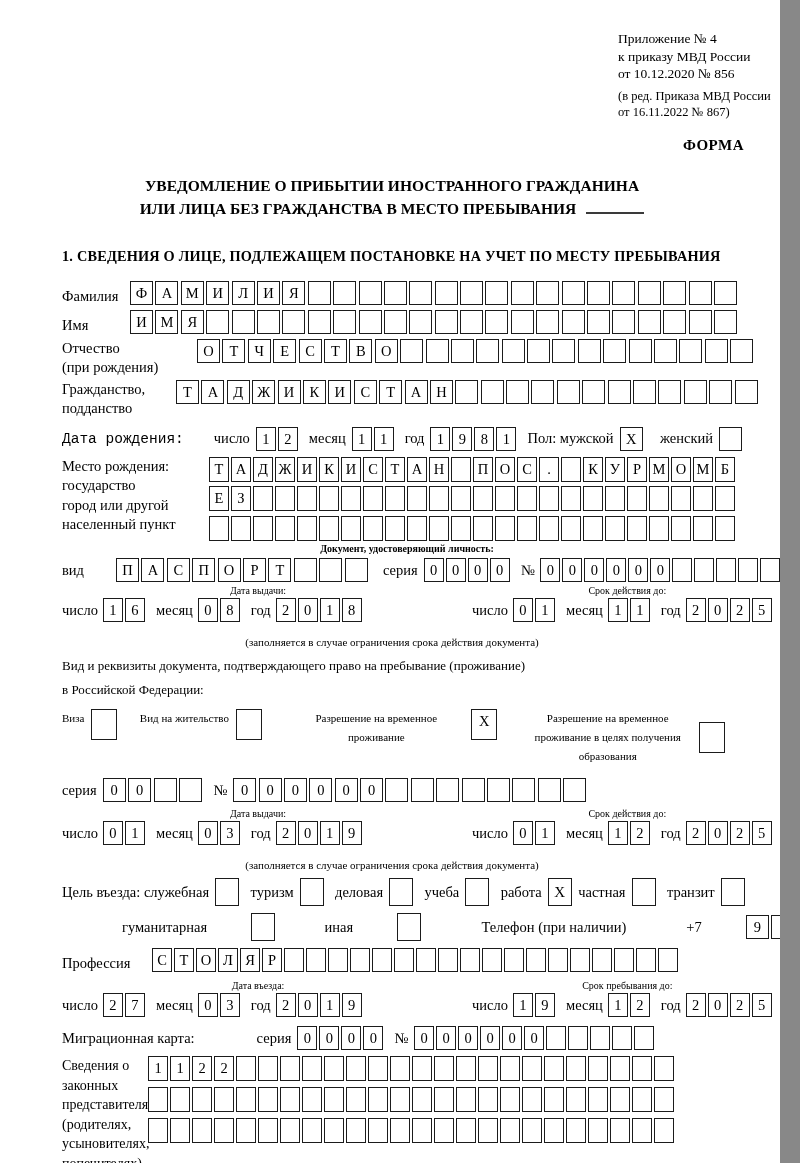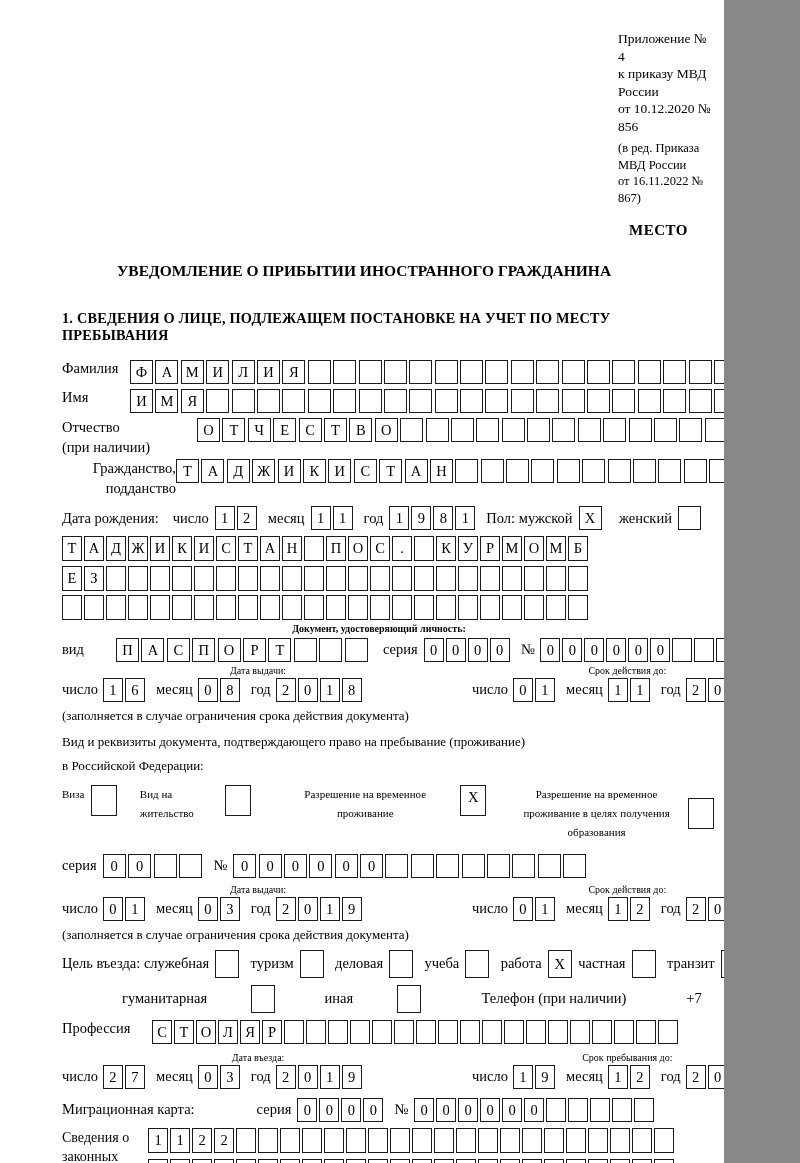--- a/index.html
+++ b/index.html
@@ -1,31 +1,31 @@
 <!DOCTYPE html>
 <html lang="ru"><head>
 <meta charset="utf-8">
 <style>
   html,body{margin:0;padding:0;background:#888;}
   .page{
-    width:724px;height:1163px;background:#fff;color:#000;
+    width:780px;height:1163px;background:#fff;color:#000;
     font-family:"Liberation Serif","DejaVu Serif",serif;
     position:relative;box-sizing:border-box;
     padding:30px 8px 0 62px;overflow:hidden;
   }
   
   .hdr{margin-left:556px;font-size:13.5px;line-height:17.5px;}
   .hdr .small{font-size:12.5px;line-height:16.5px;}
   .hdr .gap{margin-top:5px;}
   .forma{text-align:right;padding-right:28px;font-weight:bold;font-size:15px;margin-top:16px;letter-spacing:.5px;}
   .title{text-align:center;font-weight:bold;font-size:15.5px;line-height:23px;margin-top:20px;margin-right:50px;}
   .uline{display:inline-block;width:58px;border-bottom:2.2px solid #3a3a3a;margin-left:10px;vertical-align:baseline;}
   .sec1{font-weight:bold;font-size:14.3px;margin-top:28px;letter-spacing:.2px;}
 
-  .row{display:flex;align-items:flex-start;margin-top:5px;}
+  .row{display:flex;align-items:flex-end;margin-top:5px;}
   .lbl{font-size:14.5px;flex:none;}
   .lblcol{font-size:14.5px;line-height:19.5px;flex:none;}
   .cells{display:inline-flex;flex:none;}
   .cell{
     width:21px;height:22px;border:1.6px solid #1b1b1b;margin-right:2.4px;
     display:inline-block;text-align:center;font-size:14.5px;line-height:22px;flex:none;
     background:#fff;
   }
   .sm .cell{width:18px;margin-right:2px;height:23px;line-height:23px;}
   .xs .cell{width:18px;margin-right:2px;}
@@ -33,21 +33,21 @@
   .cb2 .cell{width:22px;height:26px;line-height:26px;font-size:15px;}
 
   .center-bold{text-align:center;font-weight:bold;font-size:10px;margin-top:9px;margin-right:20px;}
   .dp{display:flex;margin-top:3px;}
   .dp-col{width:392px;flex:none;}
   .dp-col.right{width:auto;margin-left:18px;}
   .dp-head{text-align:center;font-size:10px;margin-bottom:2px;}
   .dp-row{display:flex;align-items:center;}
   .dp-row .lbl{margin-right:5px;}
   .dp-row .cells{margin-right:9px;}
-  .note{font-size:13px;text-align:left;padding-right:50px;margin-top:6px;}
+  .note{font-size:11px;text-align:center;padding-right:50px;margin-top:14px;}
   .intro{font-size:13px;margin-top:7px;line-height:22px;}
 
   .optrow{display:flex;align-items:flex-start;margin-top:8px;}
   .opt{display:flex;align-items:flex-start;margin-right:14px;}
   .opt .opt-lbl{font-size:11px;margin-right:7px;line-height:19px;}
   .opt .wrap2{width:176px;text-align:center;}
   .opt .wrap3{width:168px;text-align:center;}
 
   .inlinebits{display:flex;align-items:center;flex-wrap:nowrap;}
   .inlinebits .lbl{margin-right:6px;}
@@ -68,24 +68,27 @@
 <div class="page">
 
   <div class="hdr">
     <div>Приложение № 4</div>
     <div>к приказу МВД России</div>
     <div>от 10.12.2020 № 856</div>
     <div class="small gap">(в ред. Приказа МВД России</div>
     <div class="small">от 16.11.2022 № 867)</div>
   </div>
 
-  <div class="forma">МЕСТО</div>
+  <div class="forma">ФОРМА</div>
 
   <div class="title">
     <div>УВЕДОМЛЕНИЕ О ПРИБЫТИИ ИНОСТРАННОГО ГРАЖДАНИНА</div>
+    <div>
+      <span>ИЛИ ЛИЦА БЕЗ ГРАЖДАНСТВА В МЕСТО ПРЕБЫВАНИЯ</span><span class="uline"></span>
+    </div>
   </div>
 
   <div class="sec1">1. СВЕДЕНИЯ О ЛИЦЕ, ПОДЛЕЖАЩЕМ ПОСТАНОВКЕ НА УЧЕТ ПО МЕСТУ ПРЕБЫВАНИЯ</div>
 
   <div class="row" style="margin-top:16px;">
     <div class="lbl" style="width:68px;">Фамилия</div>
     <div class="cells">
         <span class="cell">Ф</span>
         <span class="cell">А</span>
         <span class="cell">М</span>
@@ -139,21 +142,21 @@
         <span class="cell"></span>
         <span class="cell"></span>
         <span class="cell"></span>
         <span class="cell"></span>
       </div>
   </div>
 
   <div class="row" style="align-items:flex-start;">
     <div class="lblcol" style="width:135px;">
       <div>Отчество</div>
-      <div>(при наличии)</div>
+      <div>(при рождения)</div>
     </div>
     <div class="cells">
         <span class="cell">О</span>
         <span class="cell">Т</span>
         <span class="cell">Ч</span>
         <span class="cell">Е</span>
         <span class="cell">С</span>
         <span class="cell">Т</span>
         <span class="cell">В</span>
         <span class="cell">О</span>
@@ -168,21 +171,21 @@
         <span class="cell"></span>
         <span class="cell"></span>
         <span class="cell"></span>
         <span class="cell"></span>
         <span class="cell"></span>
         <span class="cell"></span>
       </div>
   </div>
 
   <div class="row" style="align-items:flex-start;margin-top:2px;">
-    <div class="lblcol" style="width:114px;text-align:right;">
+    <div class="lblcol" style="width:114px;">
       <div>Гражданство,</div>
       <div>подданство</div>
     </div>
     <div class="cells">
         <span class="cell">Т</span>
         <span class="cell">А</span>
         <span class="cell">Д</span>
         <span class="cell">Ж</span>
         <span class="cell">И</span>
         <span class="cell">К</span>
@@ -200,21 +203,21 @@
         <span class="cell"></span>
         <span class="cell"></span>
         <span class="cell"></span>
         <span class="cell"></span>
         <span class="cell"></span>
         <span class="cell"></span>
       </div>
   </div>
 
   <div class="row inlinebits" style="margin-top:8px;">
-    <span class="lbl" style="margin-right:14px;">Дата рождения:</span>
+    <span class="lbl" style="margin-right:30px;font-family:Liberation Mono, monospace;">Дата рождения:</span>
     <span class="lbl">число</span>
     <span class="cells xs">
         <span class="cell">1</span>
         <span class="cell">2</span>
       </span>
     <span class="lbl">месяц</span>
     <span class="cells xs">
         <span class="cell">1</span>
         <span class="cell">1</span>
       </span>
@@ -229,20 +232,26 @@
     <span class="cells">
         <span class="cell">X</span>
       </span>
     <span class="lbl" style="margin-left:6px;font-family:Liberation Serif, serif;">женский</span>
     <span class="cells">
         <span class="cell"></span>
       </span>
   </div>
 
   <div class="place">
+    <div class="lblcol">
+      <div>Место рождения:</div>
+      <div>государство</div>
+      <div>город или другой</div>
+      <div>населенный пункт</div>
+    </div>
     <div class="cellrows">
       <div class="cells sm">
           <span class="cell">Т</span>
           <span class="cell">А</span>
           <span class="cell">Д</span>
           <span class="cell">Ж</span>
           <span class="cell">И</span>
           <span class="cell">К</span>
           <span class="cell">И</span>
           <span class="cell">С</span>

